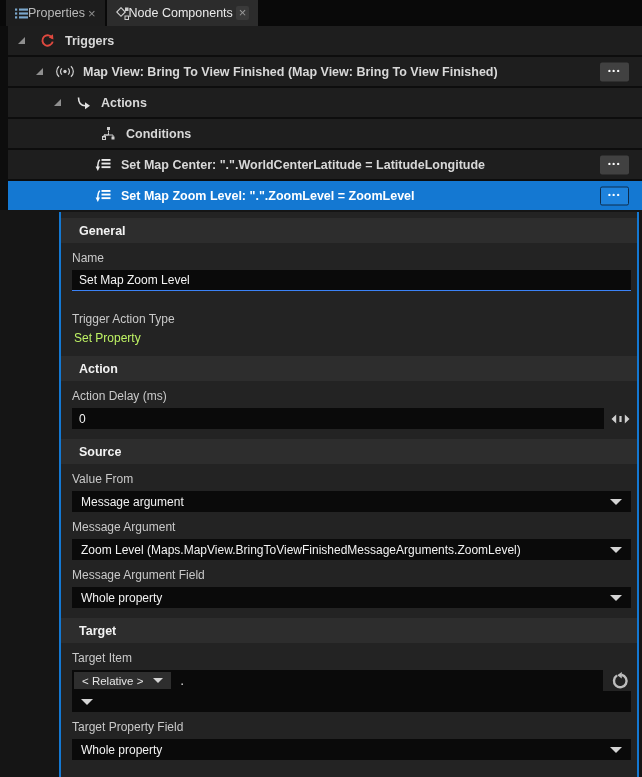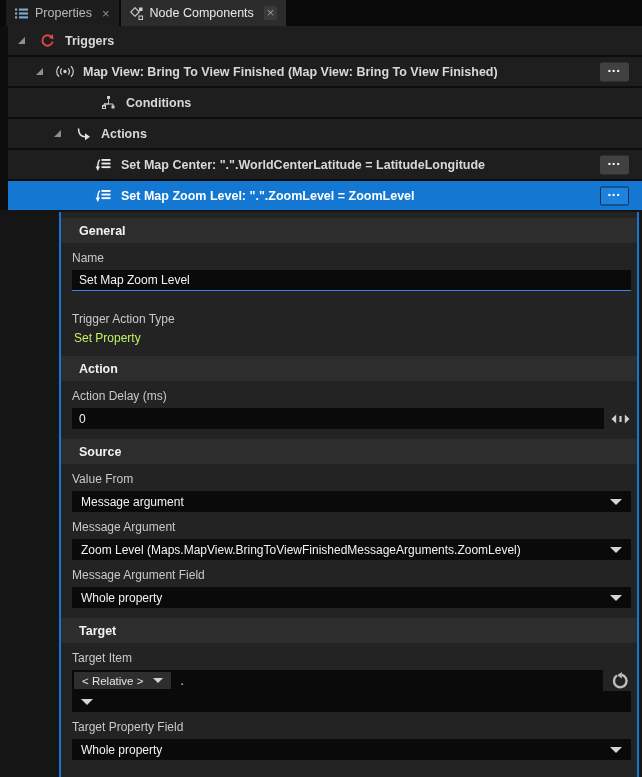--- a/index.html
+++ b/index.html
@@ -1,21 +1,21 @@
 <!DOCTYPE html>
 <html><head>
 <meta charset="utf-8">
 <style>
   html,body{margin:0;padding:0;background:#000;}
   .app{width:642px;height:777px;background:#151515;position:relative;overflow:hidden;
        font-family:"Liberation Sans",sans-serif;-webkit-font-smoothing:antialiased;}
 
   
   .tabbar{height:26px;background:#090909;display:flex;align-items:stretch;padding-left:6px;gap:2px;}
-  .tab{display:flex;align-items:center;gap:7px;padding:0 9px;background:#1d1d1d;color:#b9b9b9;font-size:12.5px;}
+  .tab{display:flex;align-items:center;padding:0 9px;background:#1d1d1d;color:#b9b9b9;font-size:12.5px;}
   .tab.active{background:#2c2c2c;color:#eaeaea;}
   .ticon{display:flex;align-items:center;}
   .tclose{color:#8e8e8e;font-size:13px;line-height:13px;margin-left:3px;}
   .tab.active .tclose{background:#3a3a3a;border-radius:2px;padding:0 3px 1px 3px;color:#9a9a9a;}
 
   
   .tree{background:#0d0d0d;padding-left:8px;}
   .trow{height:29px;margin-bottom:2px;background:#1e1e1e;display:flex;align-items:center;
         color:#d8d8d8;font-size:12.5px;position:relative;white-space:nowrap;font-weight:bold;}
   .trow.selected{background:#1478d2;color:#fff;}
@@ -107,41 +107,41 @@
           <path d="M5.9 3.4 a4.2 4.2 0 0 0 0 6.2" fill="none" stroke="#d0d0d0" stroke-width="1.2"></path>
           <path d="M3.1 1.2 a7 7 0 0 0 0 10.6" fill="none" stroke="#d0d0d0" stroke-width="1.2"></path>
           <path d="M12.1 3.4 a4.2 4.2 0 0 1 0 6.2" fill="none" stroke="#d0d0d0" stroke-width="1.2"></path>
           <path d="M14.9 1.2 a7 7 0 0 1 0 10.6" fill="none" stroke="#d0d0d0" stroke-width="1.2"></path>
         </svg>
       </span>
       <span>Map View: Bring To View Finished (Map View: Bring To View Finished)</span>
       <span class="more">•••</span>
     </div>
 
+    <div class="trow" style="padding-left:46px">
+      <span class="exp"></span>
+      <span class="ticn">
+        <svg width="15" height="14" viewBox="0 0 15 14">
+          <path d="M2.5 1.5 C2.5 7.5 5 9.8 9.5 9.8" fill="none" stroke="#e2e2e2" stroke-width="1.6"></path>
+          <polygon points="9,6.3 14,9.8 9,13.3" fill="#e2e2e2"></polygon>
+        </svg>
+      </span>
+      <span>Actions</span>
+    </div>
+
     <div class="trow" style="padding-left:90px">
       <span class="ticn">
         <svg width="15" height="15" viewBox="0 0 15 15">
           <path d="M7.5 4.5 v2 M3 12 V9 h9 v3 M3 9 h4.5 M7.5 6.5 v2.5" fill="none" stroke="#cfcfcf" stroke-width="1"></path>
           <rect x="6" y="1" width="3" height="3" fill="#cfcfcf"></rect>
           <rect x="1.5" y="10.5" width="3" height="3" fill="none" stroke="#cfcfcf" stroke-width="1"></rect>
           <rect x="10.5" y="10.5" width="3" height="3" fill="#cfcfcf"></rect>
         </svg>
       </span>
       <span>Conditions</span>
-    </div>
-
-    <div class="trow" style="padding-left:46px">
-      <span class="exp"></span>
-      <span class="ticn">
-        <svg width="15" height="14" viewBox="0 0 15 14">
-          <path d="M2.5 1.5 C2.5 7.5 5 9.8 9.5 9.8" fill="none" stroke="#e2e2e2" stroke-width="1.6"></path>
-          <polygon points="9,6.3 14,9.8 9,13.3" fill="#e2e2e2"></polygon>
-        </svg>
-      </span>
-      <span>Actions</span>
     </div>
 
     <div class="trow" style="padding-left:85px">
       <span class="ticn">
         <svg width="16" height="14" viewBox="0 0 16 14">
           <rect x="6.5" y="1" width="9" height="1.9" fill="#e8e8e8"></rect>
           <rect x="6.5" y="4.6" width="9" height="1.9" fill="#e8e8e8"></rect>
           <rect x="6.5" y="8.2" width="9" height="1.9" fill="#e8e8e8"></rect>
           <path d="M4.8 1.8 C2.8 3.6 2.8 7 2.8 9.5" fill="none" stroke="#e8e8e8" stroke-width="1.5"></path>
           <polygon points="0.6,8.6 5,8.6 2.8,13" fill="#e8e8e8"></polygon>

